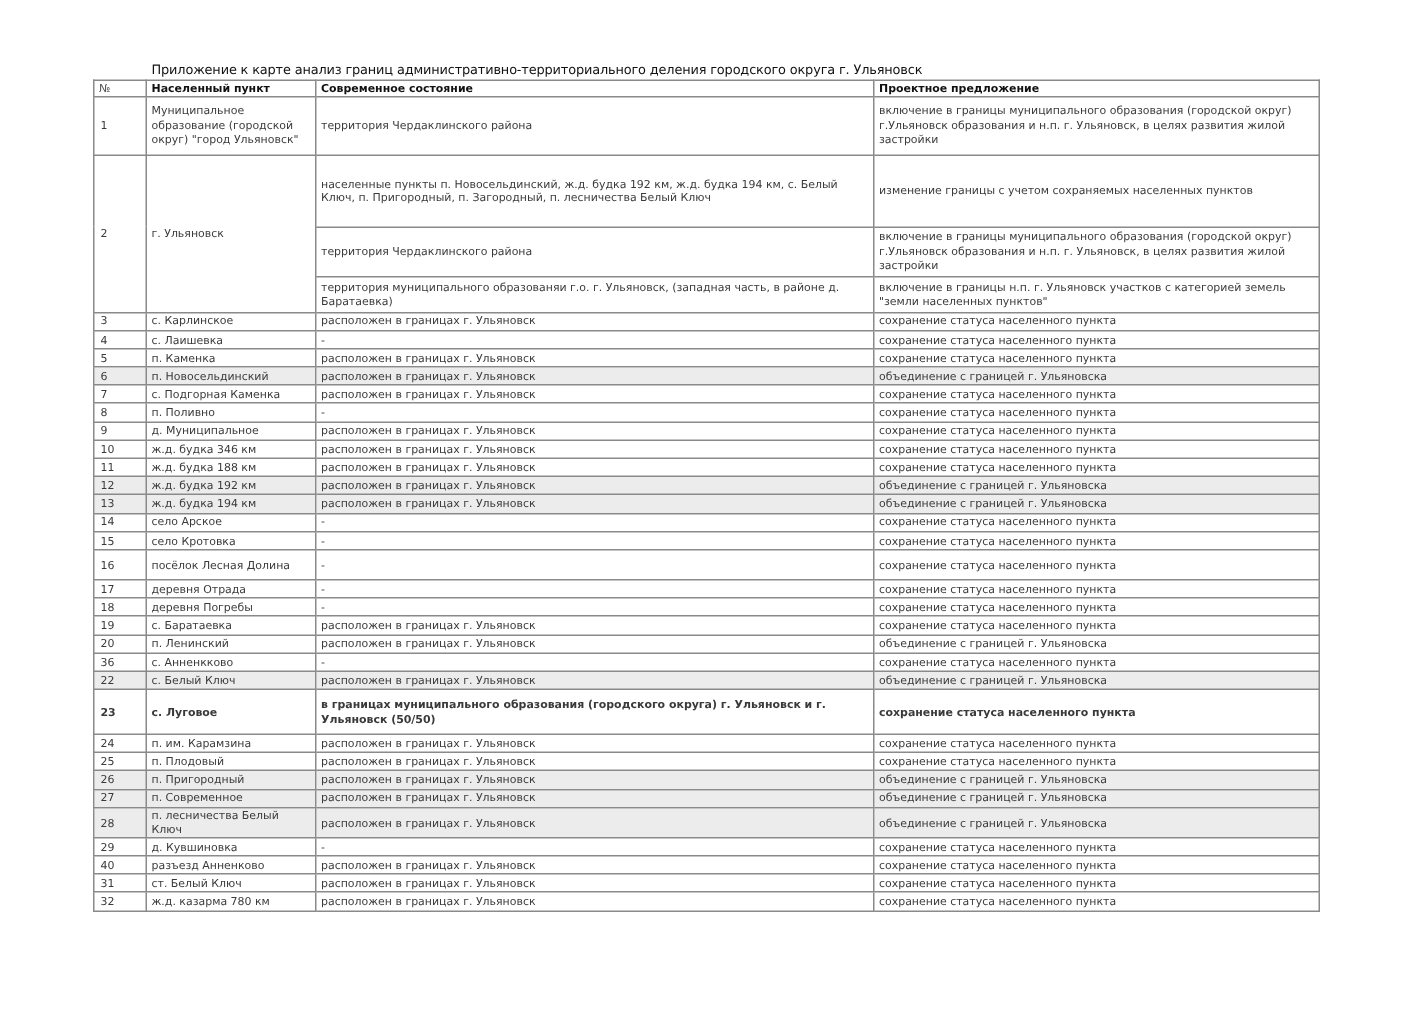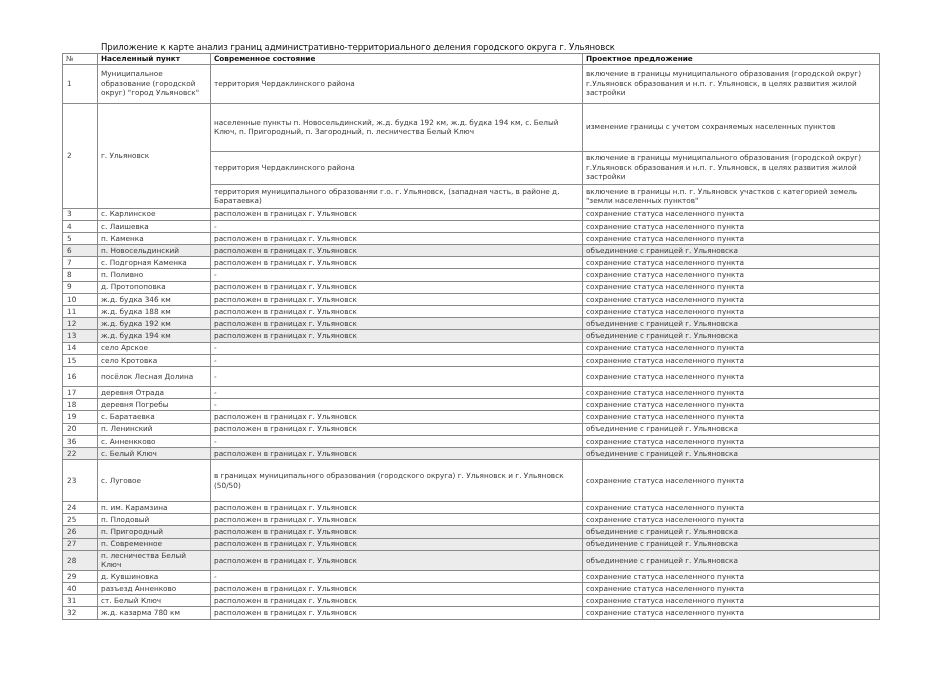--- a/index.html
+++ b/index.html
@@ -87,21 +87,21 @@
         <td>сохранение статуса населенного пункта</td>
       </tr>
       <tr class="r">
         <td class="num">8</td>
         <td>п. Поливно</td>
         <td>-</td>
         <td>сохранение статуса населенного пункта</td>
       </tr>
       <tr class="r">
         <td class="num">9</td>
-        <td>д. Протопоповка</td>
+        <td>д. Муниципальное</td>
         <td>расположен в границах г. Ульяновск</td>
         <td>сохранение статуса населенного пункта</td>
       </tr>
       <tr class="r">
         <td class="num">10</td>
         <td>ж.д. будка 346 км</td>
         <td>расположен в границах г. Ульяновск</td>
         <td>сохранение статуса населенного пункта</td>
       </tr>
       <tr class="r">
@@ -169,21 +169,21 @@
         <td>с. Анненкково</td>
         <td>-</td>
         <td>сохранение статуса населенного пункта</td>
       </tr>
       <tr class="r shade">
         <td class="num">22</td>
         <td>с. Белый Ключ</td>
         <td>расположен в границах г. Ульяновск</td>
         <td>объединение с границей г. Ульяновска</td>
       </tr>
-      <tr class="r" style="height: 42px;">
+      <tr class="r" style="height: 30px; font-weight: bold;">
         <td class="num">23</td>
         <td>с. Луговое</td>
         <td>в границах муниципального образования (городского округа) г. Ульяновск и г. Ульяновск (50/50)</td>
         <td>сохранение статуса населенного пункта</td>
       </tr>
       <tr class="r">
         <td class="num">24</td>
         <td>п. им. Карамзина</td>
         <td>расположен в границах г. Ульяновск</td>
         <td>сохранение статуса населенного пункта</td>

